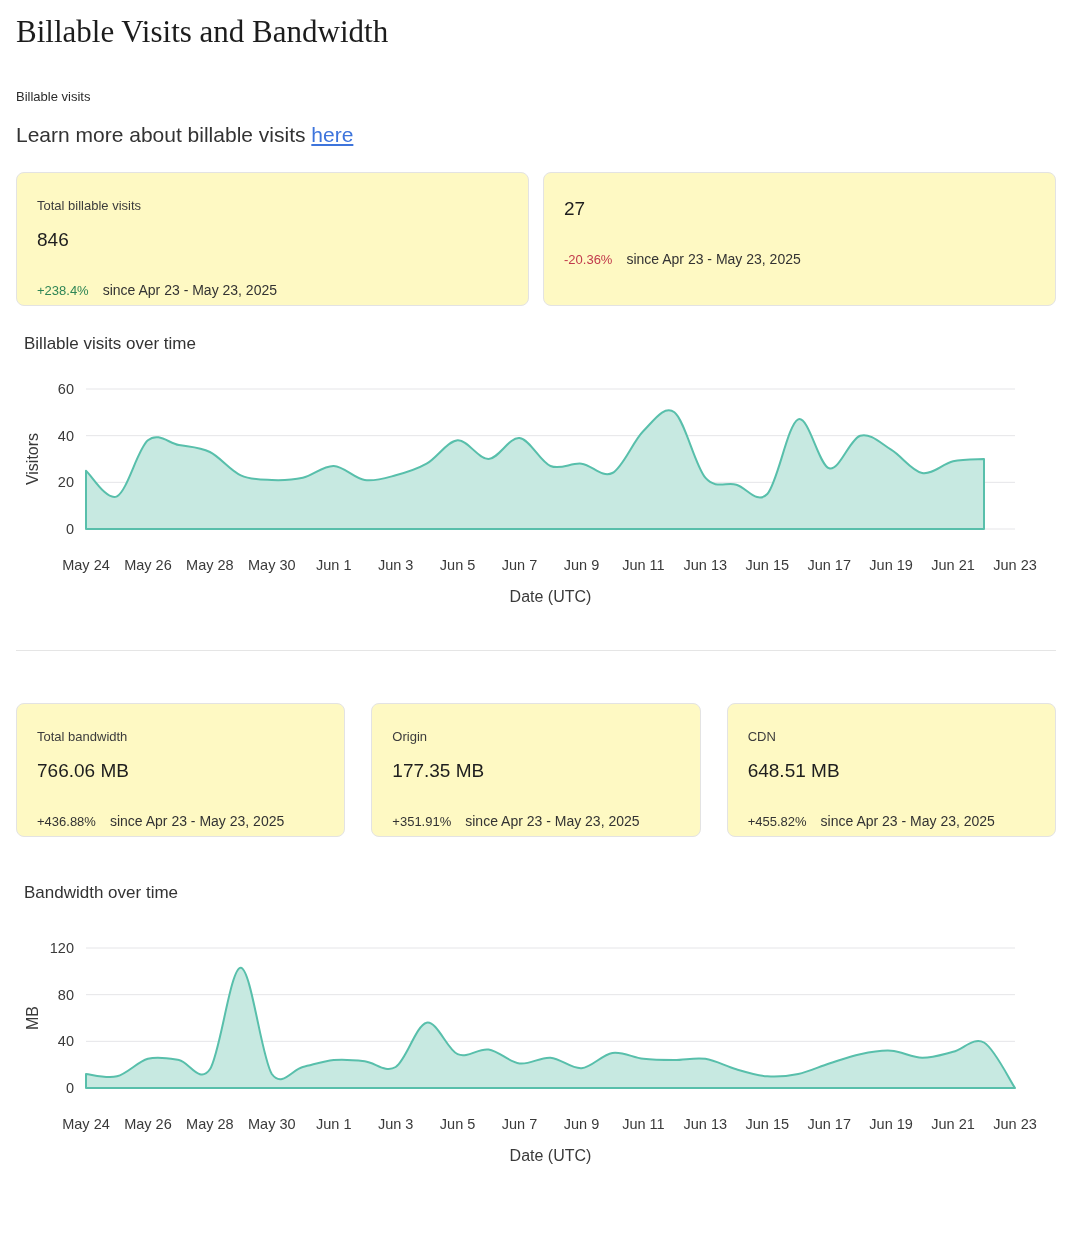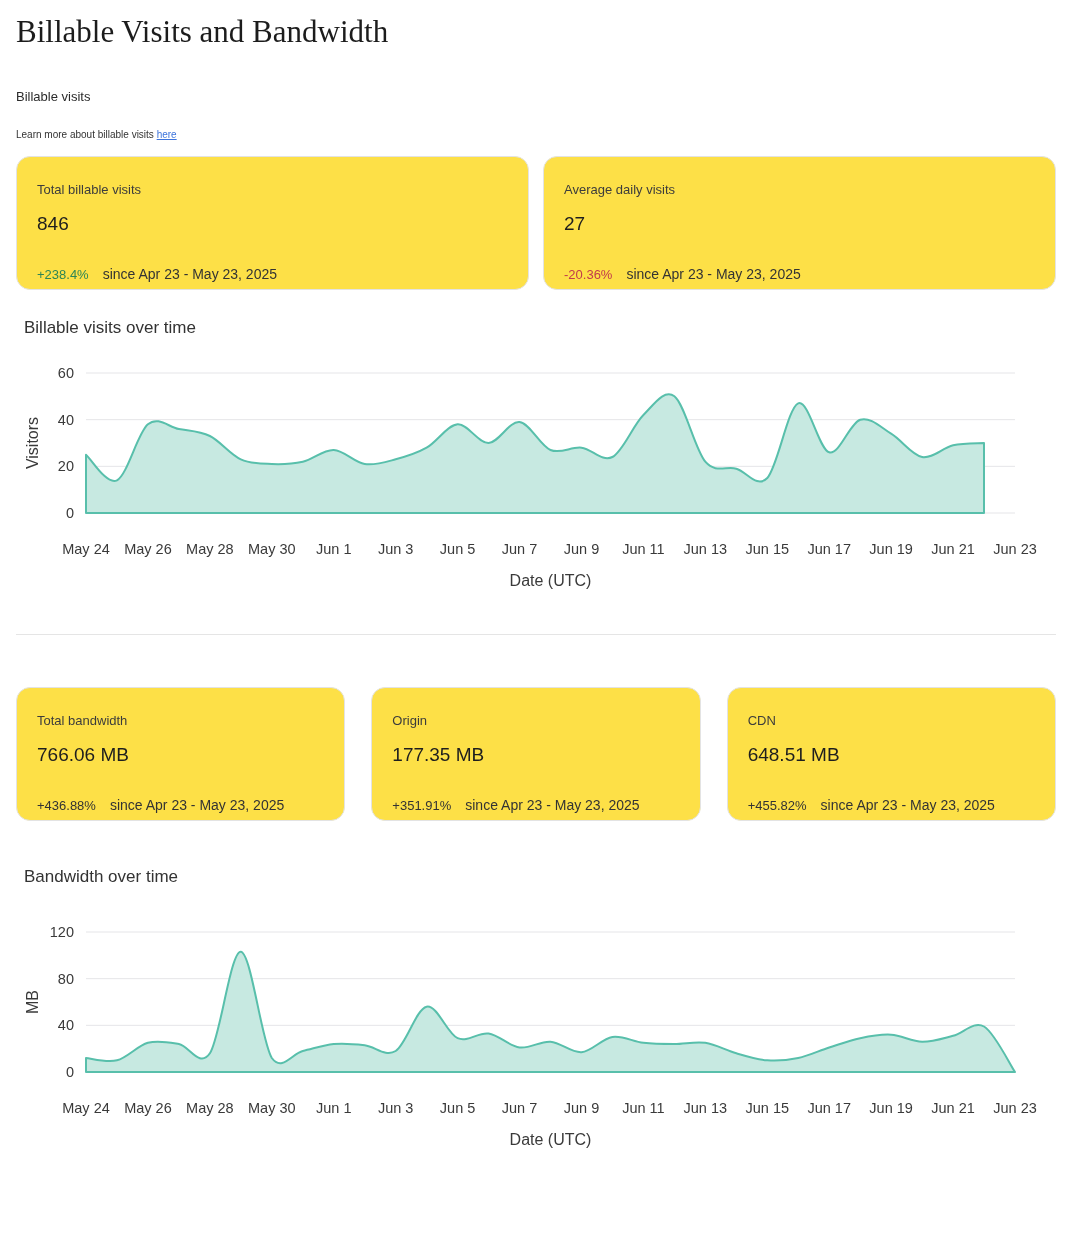--- a/index.html
+++ b/index.html
@@ -27,36 +27,36 @@
   h2.bw{margin-bottom:36px;}
   h3{
     font-size:17px;
     font-weight:400;
     color:#333;
     line-height:20px;
     margin:0 8px 20px;
   }
   h3.bw{margin-bottom:30px;}
   p.learn{
-    font-size:10px;
+    font-size:21px;
     color:#333;
     line-height:18px;
-    margin:0 0 12px;
+    margin:0 0 28px;
   }
   p.learn a{color:#3d74dc;text-decoration:underline;cursor:pointer;}
   .cards{display:flex;gap:14px;margin:0 0 28px;}
   .cards.three{gap:26px;margin-bottom:46px;}
   .card{
     flex:1;
     border:1px solid #e3e3e3;
-    border-radius:14px;
+    border-radius:8px;
     padding:25px 20px 0;
     height:134px;
     box-sizing:border-box;
-    background:#fde047;
+    background:#fef9c3;
   }
   .card-label{font-size:13px;color:#3c3c3c;margin-bottom:16px;}
   .card-value{font-size:19px;color:#1e1e1e;margin-bottom:17px;}
   .delta-row{font-size:14px;color:#333;display:flex;align-items:baseline;gap:14px;}
   .delta{font-size:13px;margin-top:15px;}
   .dir-up{color:#2e8555;}
   .dir-down{color:#c13a4c;}
   .dir-neutral{color:#333;}
   hr.divider{border:none;border-top:1px solid #e5e5e5;margin:36px 0 52px;}
   svg.chart{display:block;}
@@ -73,21 +73,20 @@
   <div class="cards">
     <div class="card">
       <div class="card-label">Total billable visits</div>
       <div class="card-value">846</div>
       <div class="delta-row">
         <span class="delta dir-up">+238.4%</span>
         <span class="since">since Apr 23 - May 23, 2025</span>
       </div>
     </div>
     <div class="card">
-      <div class="card-label">Average daily visits</div>
       <div class="card-value">27</div>
       <div class="delta-row">
         <span class="delta dir-down">-20.36%</span>
         <span class="since">since Apr 23 - May 23, 2025</span>
       </div>
     </div>
   </div>
 
   <h3>Billable visits over time</h3>
   <svg class="chart" width="1040" height="240">

